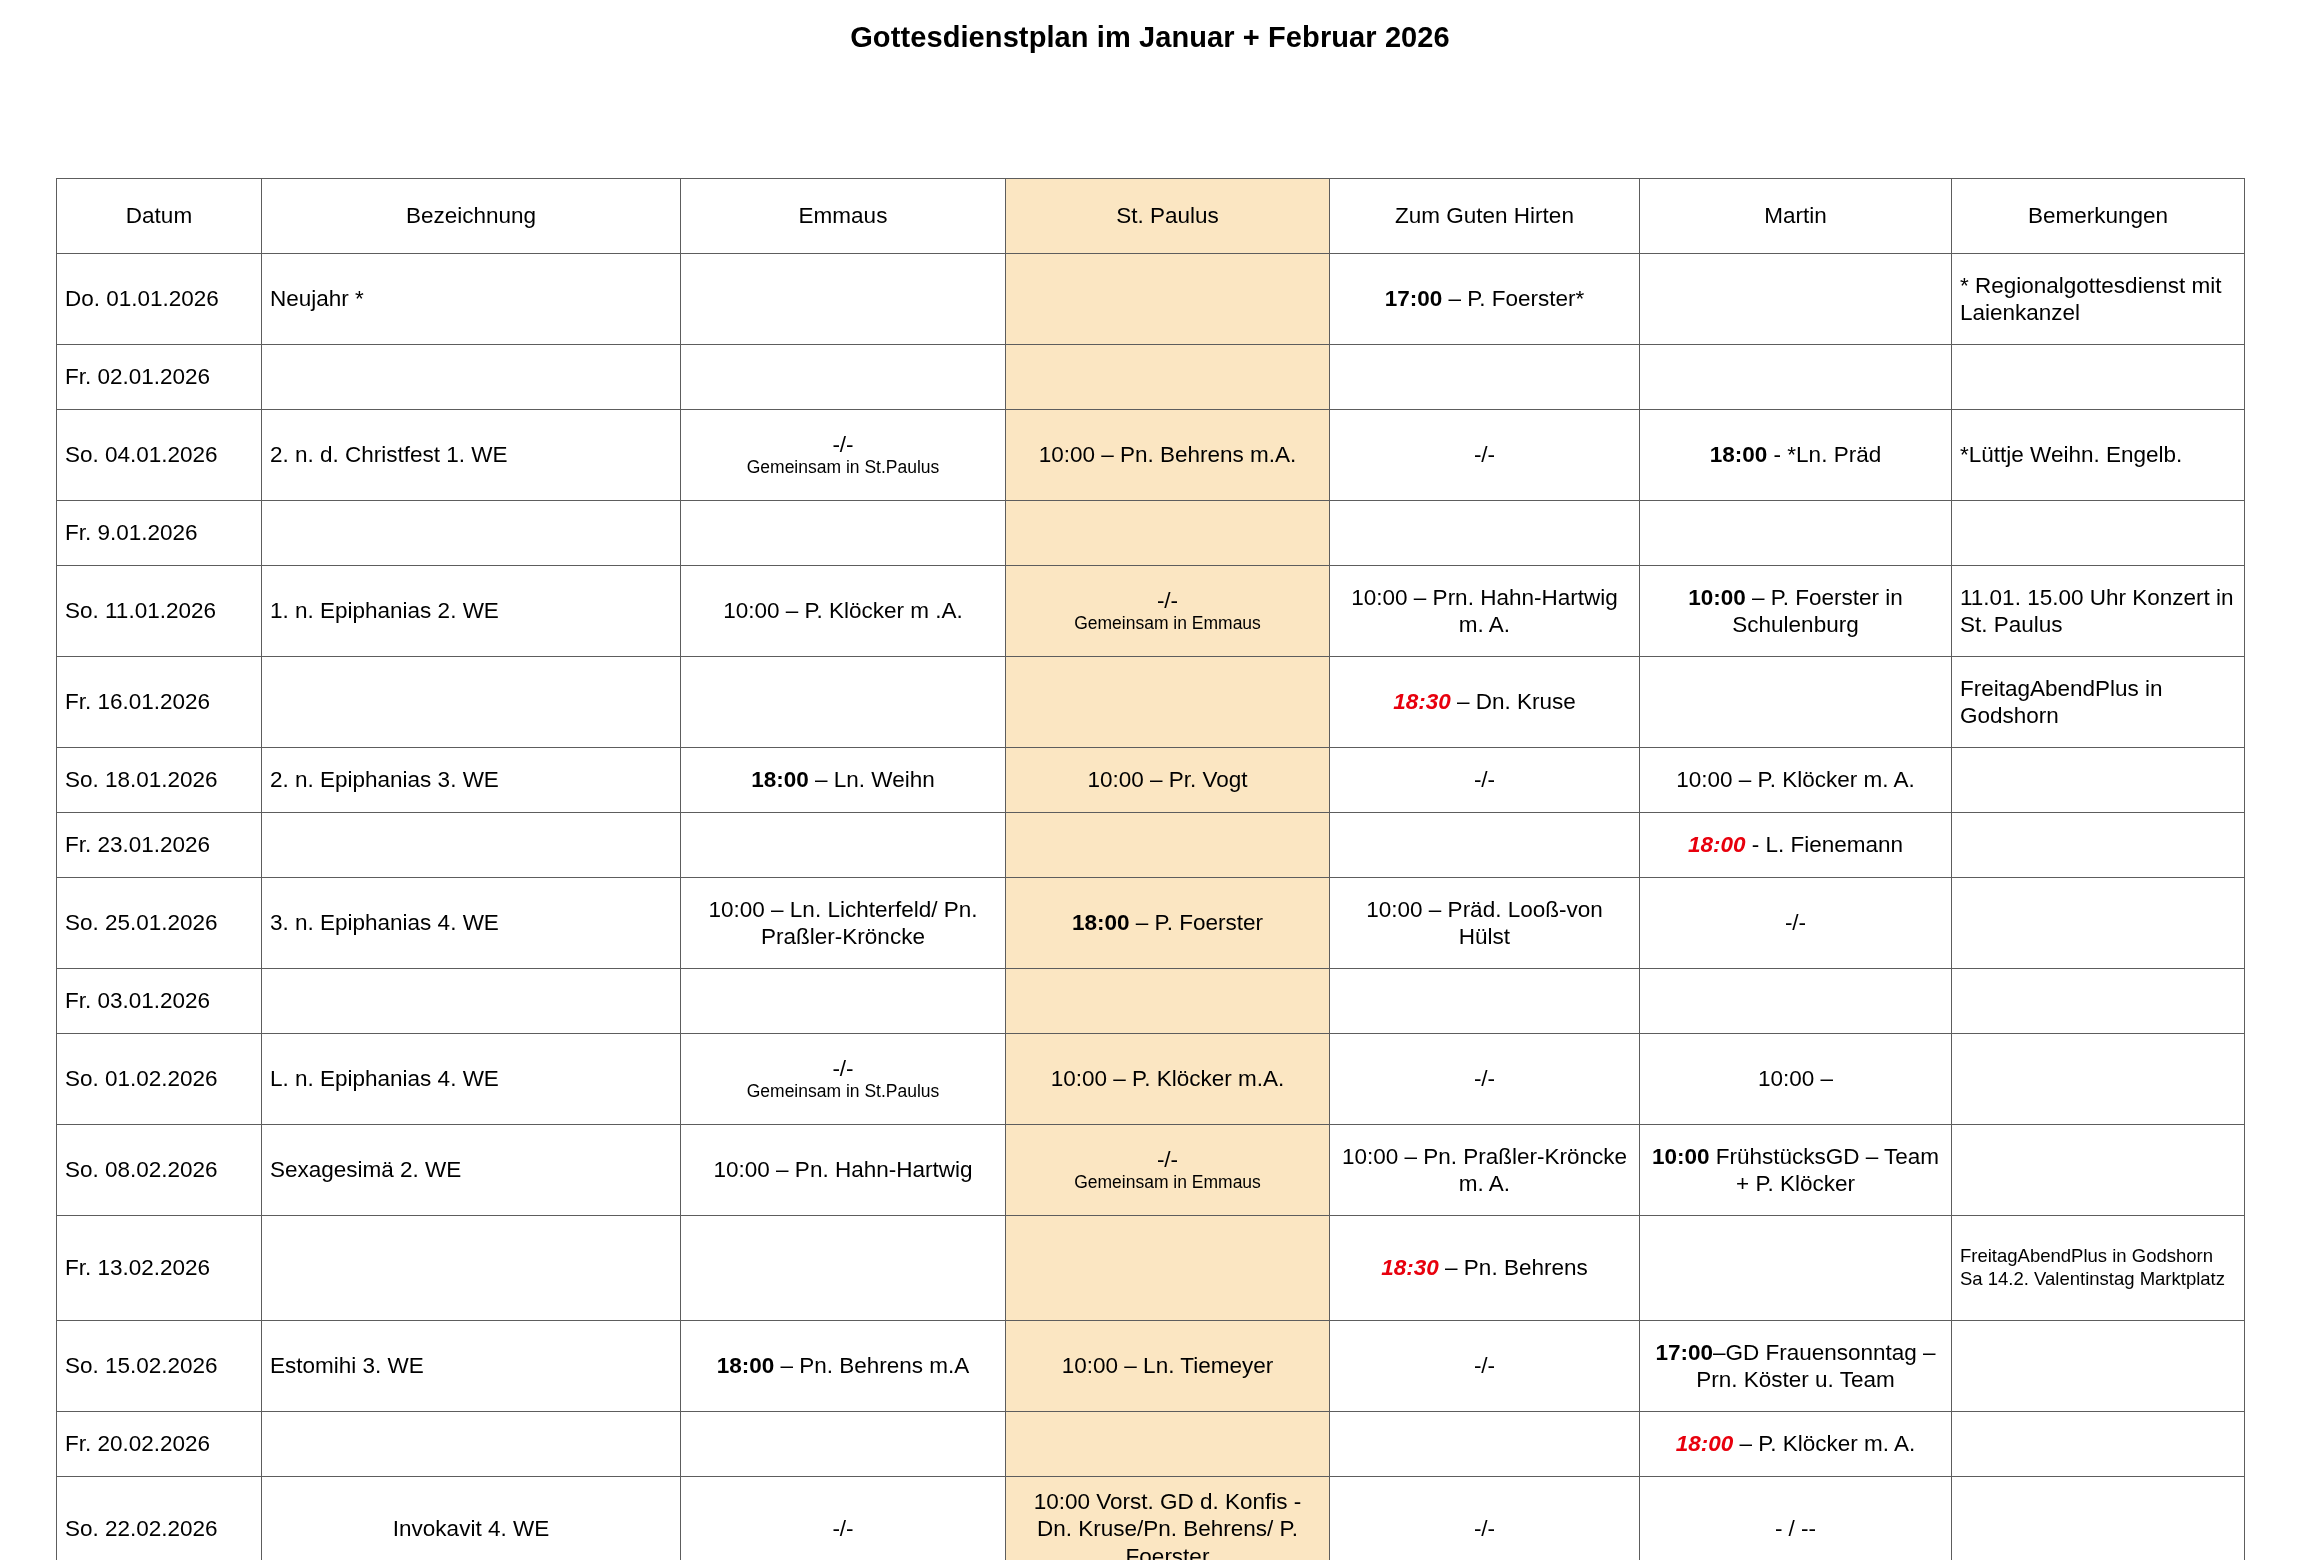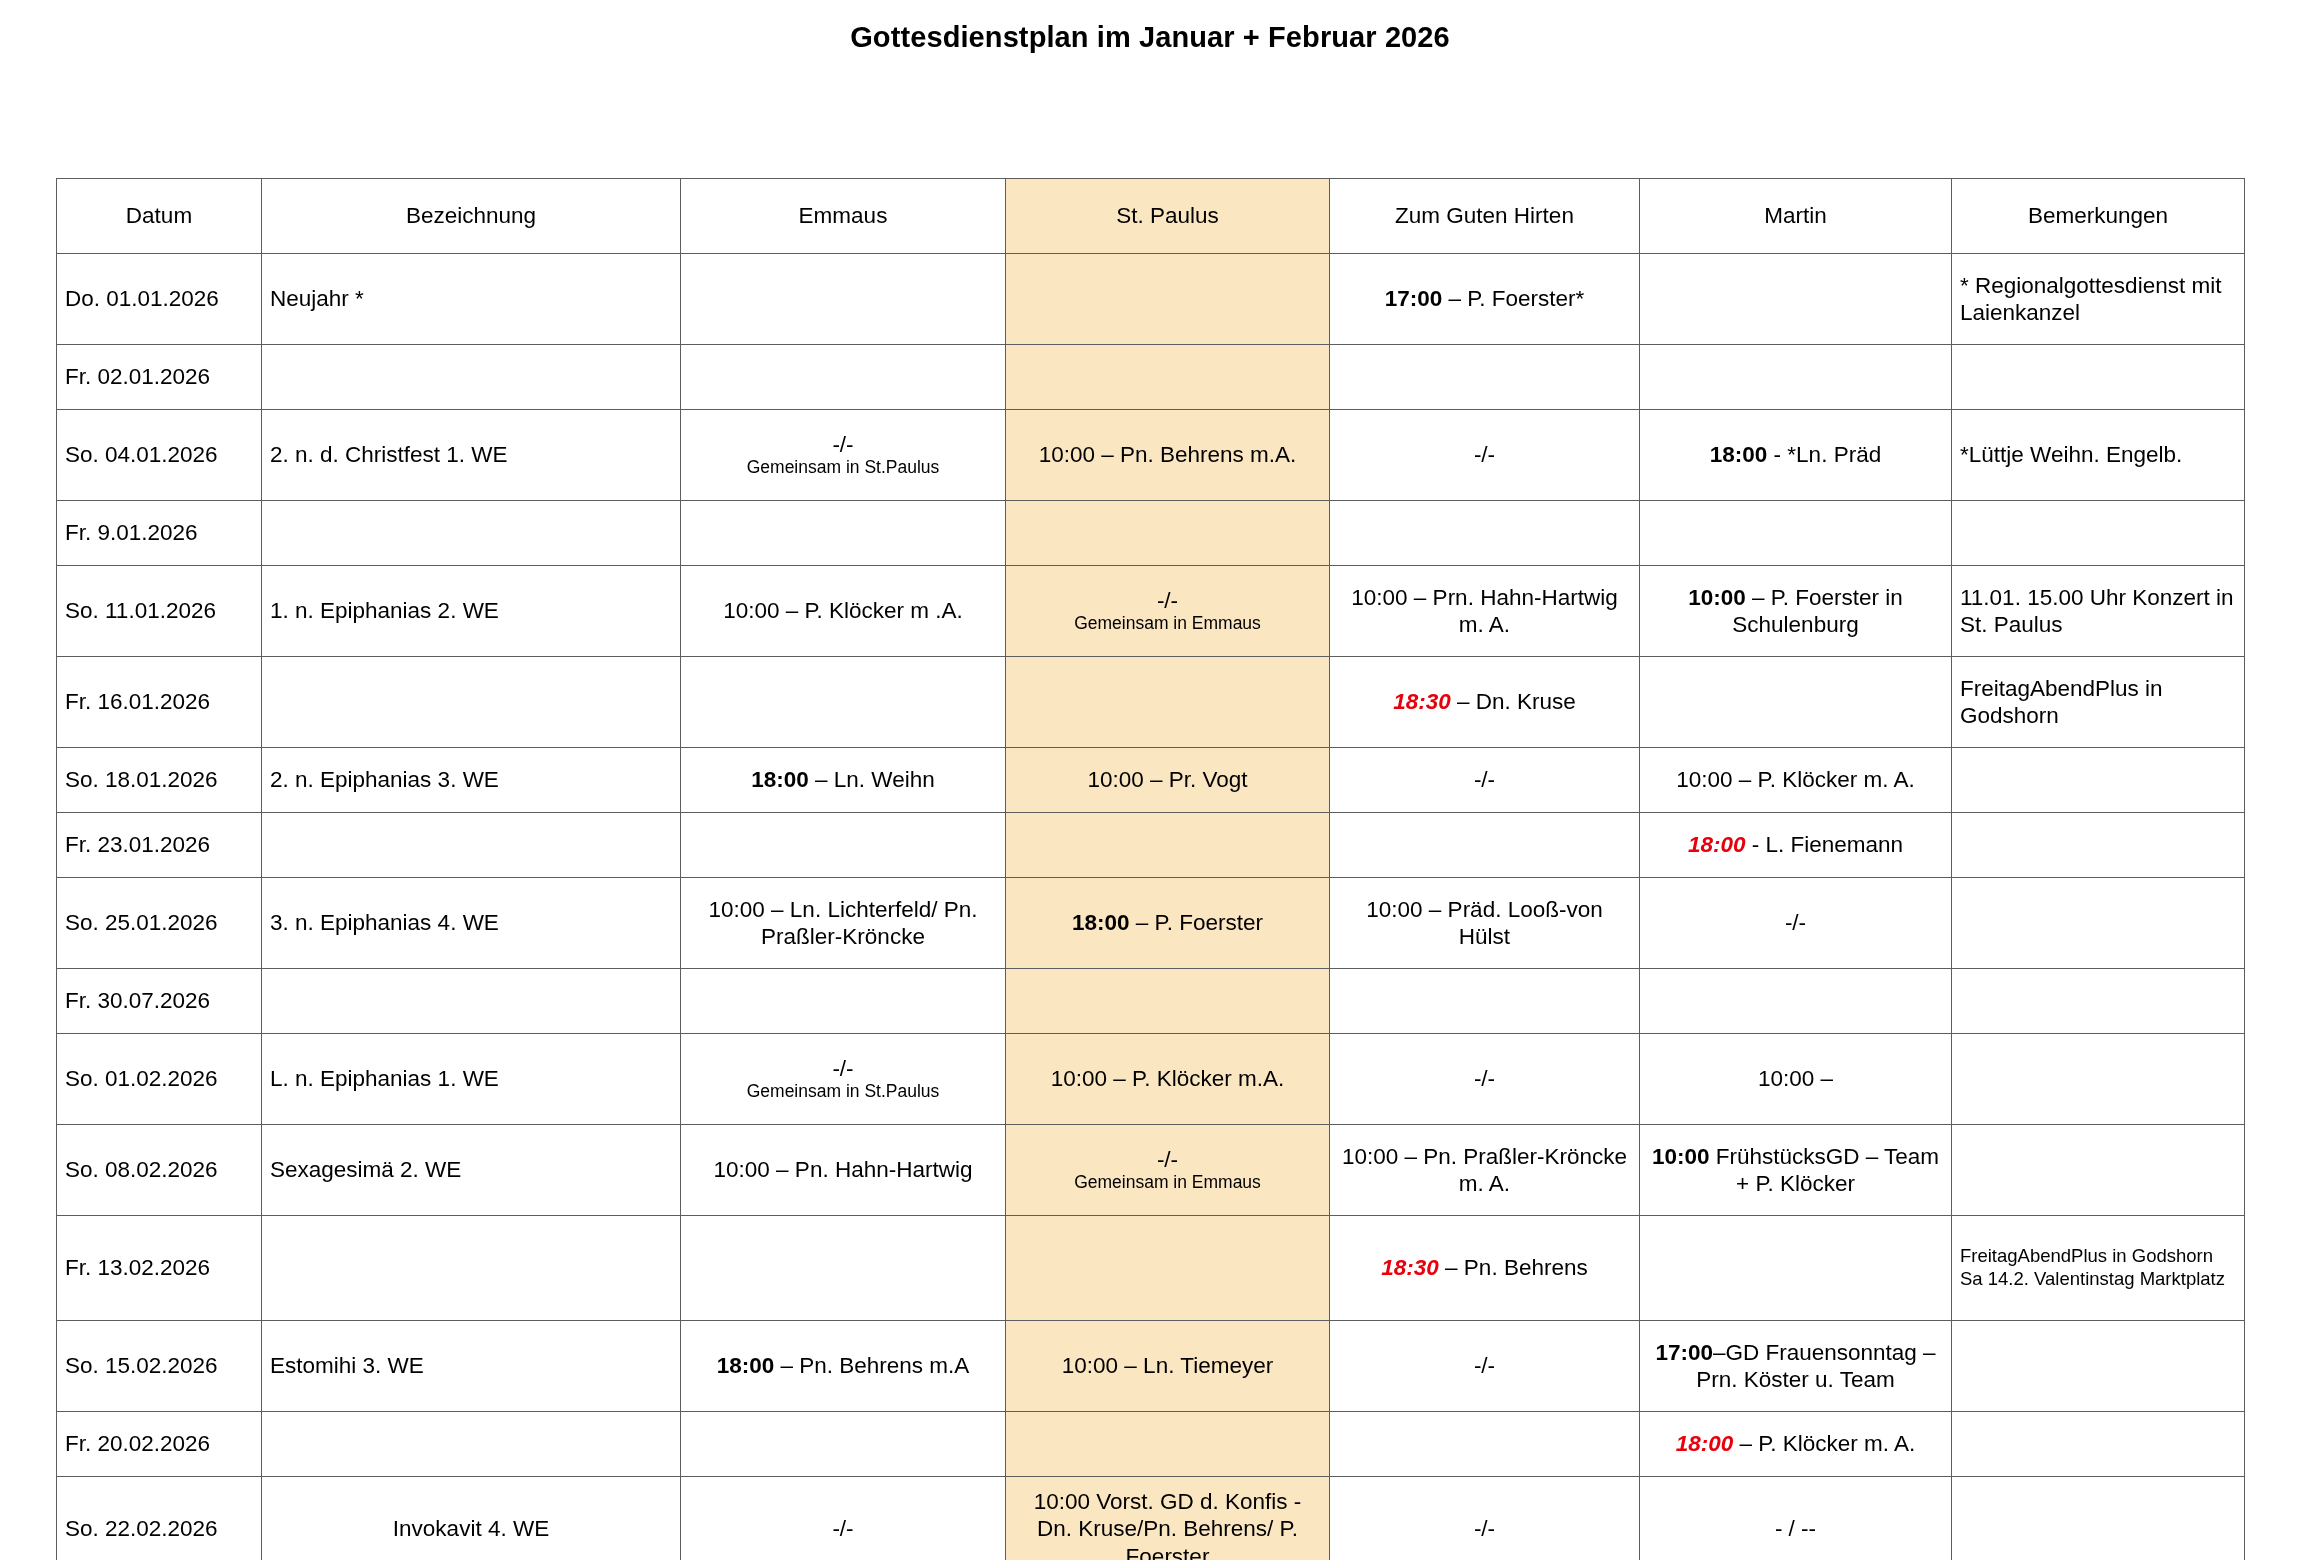--- a/index.html
+++ b/index.html
@@ -217,31 +217,31 @@
           <tr class="tall">
             <td class="datum">So. 25.01.2026</td>
             <td class="bez">3. n. Epiphanias 4. WE</td>
             <td class="cell">10:00 – Ln. Lichterfeld/ Pn. Praßler-Kröncke</td>
             <td class="cell hl"><span class="b">18:00</span><span> – P. Foerster</span></td>
             <td class="cell">10:00 – Präd. Looß-von Hülst</td>
             <td class="cell">-/-</td>
             <td class="bemerk"></td>
           </tr>
           <tr>
-            <td class="datum">Fr. 30.07.2026</td>
+            <td class="datum">Fr. 03.01.2026</td>
             <td class="bez"></td>
             <td class="cell"></td>
             <td class="cell hl"></td>
             <td class="cell"></td>
             <td class="cell"></td>
             <td class="bemerk"></td>
           </tr>
           <tr class="tall">
             <td class="datum">So. 01.02.2026</td>
-            <td class="bez">L. n. Epiphanias 1. WE</td>
+            <td class="bez">L. n. Epiphanias 4. WE</td>
             <td class="cell">-/-<span class="sub">Gemeinsam in St.Paulus</span></td>
             <td class="cell hl">10:00 – P. Klöcker m.A.</td>
             <td class="cell">-/-</td>
             <td class="cell">10:00 –</td>
             <td class="bemerk"></td>
           </tr>
           <tr class="tall">
             <td class="datum">So. 08.02.2026</td>
             <td class="bez">Sexagesimä 2. WE</td>
             <td class="cell">10:00 – Pn. Hahn-Hartwig</td>

